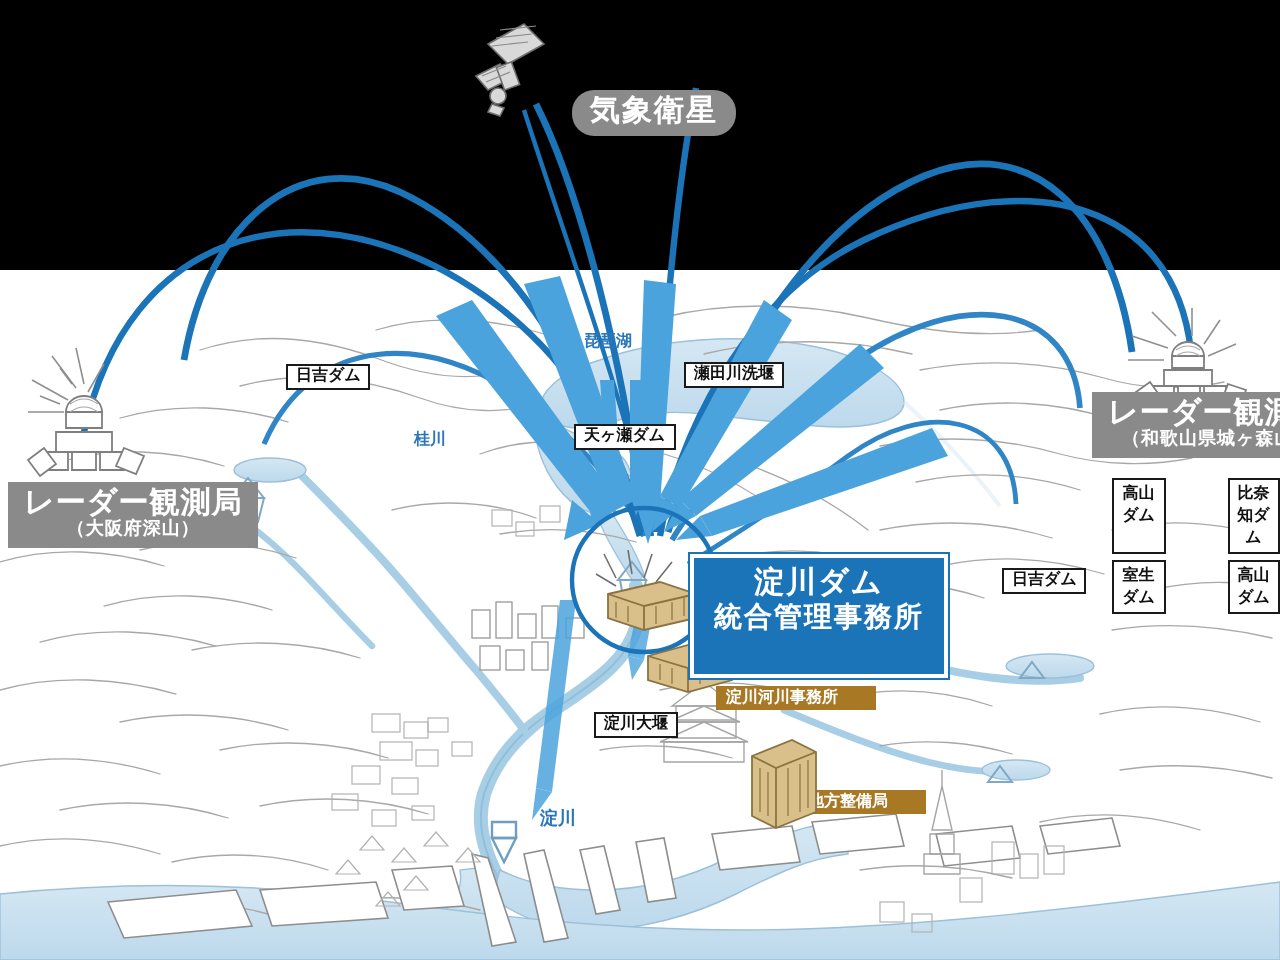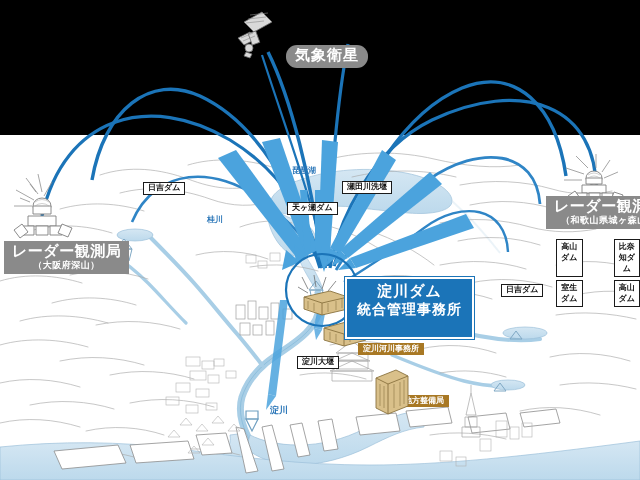--- a/index.html
+++ b/index.html
@@ -22,21 +22,21 @@
   .sat-lbl{background:#8a8a8a;color:#ffffff;font-weight:bold;font-size:15px;
            padding:3px 9px 4px 9px;letter-spacing:1px;}
 
   .box-lbl{background:#ffffff;border:1px solid #1a1a1a;color:#111;
            font-size:8px;font-weight:bold;padding:1px 4px 2px 4px;letter-spacing:0;margin-left:28px;}
 
   .blue-lbl{color:#2a76b8;font-size:8px;font-weight:bold;background:transparent;}
   .blue-lbl.big{font-size:9px;}
 
   .brown-lbl{background:#a87824;color:#ffffff;font-size:8px;font-weight:bold;
-             padding:2px 5px 2px 5px;}
+             padding:2px 19px 2px 5px;}
 
   .main-box{background:#1b74b8;border:2px solid #ffffff;box-shadow:0 0 0 1px #1b74b8;
             color:#ffffff;text-align:center;padding:5px 10px 21px 10px;font-weight:bold;}
   .main-box .m1{display:block;font-size:15px;letter-spacing:1px;}
   .main-box .m2{display:block;font-size:14px;letter-spacing:1px;margin-top:2px;}
 
   .dam-grid{position:absolute;display:grid;grid-template-columns:auto auto;gap:3px 3px;}
   .dam-grid .box-lbl{text-align:center;}
 </style>
 </head>
@@ -359,21 +359,21 @@
   </div>
 
   <div class="dam-grid" style="left:528px;top:239px;">
     <div class="box-lbl">高山ダム</div>
     <div class="box-lbl">比奈知ダム</div>
     <div class="box-lbl">室生ダム</div>
     <div class="box-lbl">高山ダム</div>
   </div>
 
   <div class="lbl box-lbl" style="left:115px;top:182px;">日吉ダム</div>
-  <div class="lbl box-lbl" style="left:259px;top:202px;">天ヶ瀬ダム</div>
+  <div class="lbl box-lbl" style="left:259px;top:212px;">天ヶ瀬ダム</div>
   <div class="lbl box-lbl" style="left:314px;top:181px;">瀬田川洗堰</div>
   <div class="lbl box-lbl" style="left:473px;top:284px;">日吉ダム</div>
 
   <div class="lbl blue-lbl" style="left:258px;top:167px;margin-left:34px;">琵琶湖</div>
   <div class="lbl blue-lbl" style="left:207px;top:216px;">桂川</div>
   <div class="lbl blue-lbl big" style="left:270px;top:406px;">淀川</div>
 
   <div class="lbl box-lbl" style="left:269px;top:356px;">淀川大堰</div>
   <div class="lbl brown-lbl" style="left:358px;top:343px;">淀川河川事務所</div>
   <div class="lbl brown-lbl" style="left:383px;top:395px;">近畿地方整備局</div>

